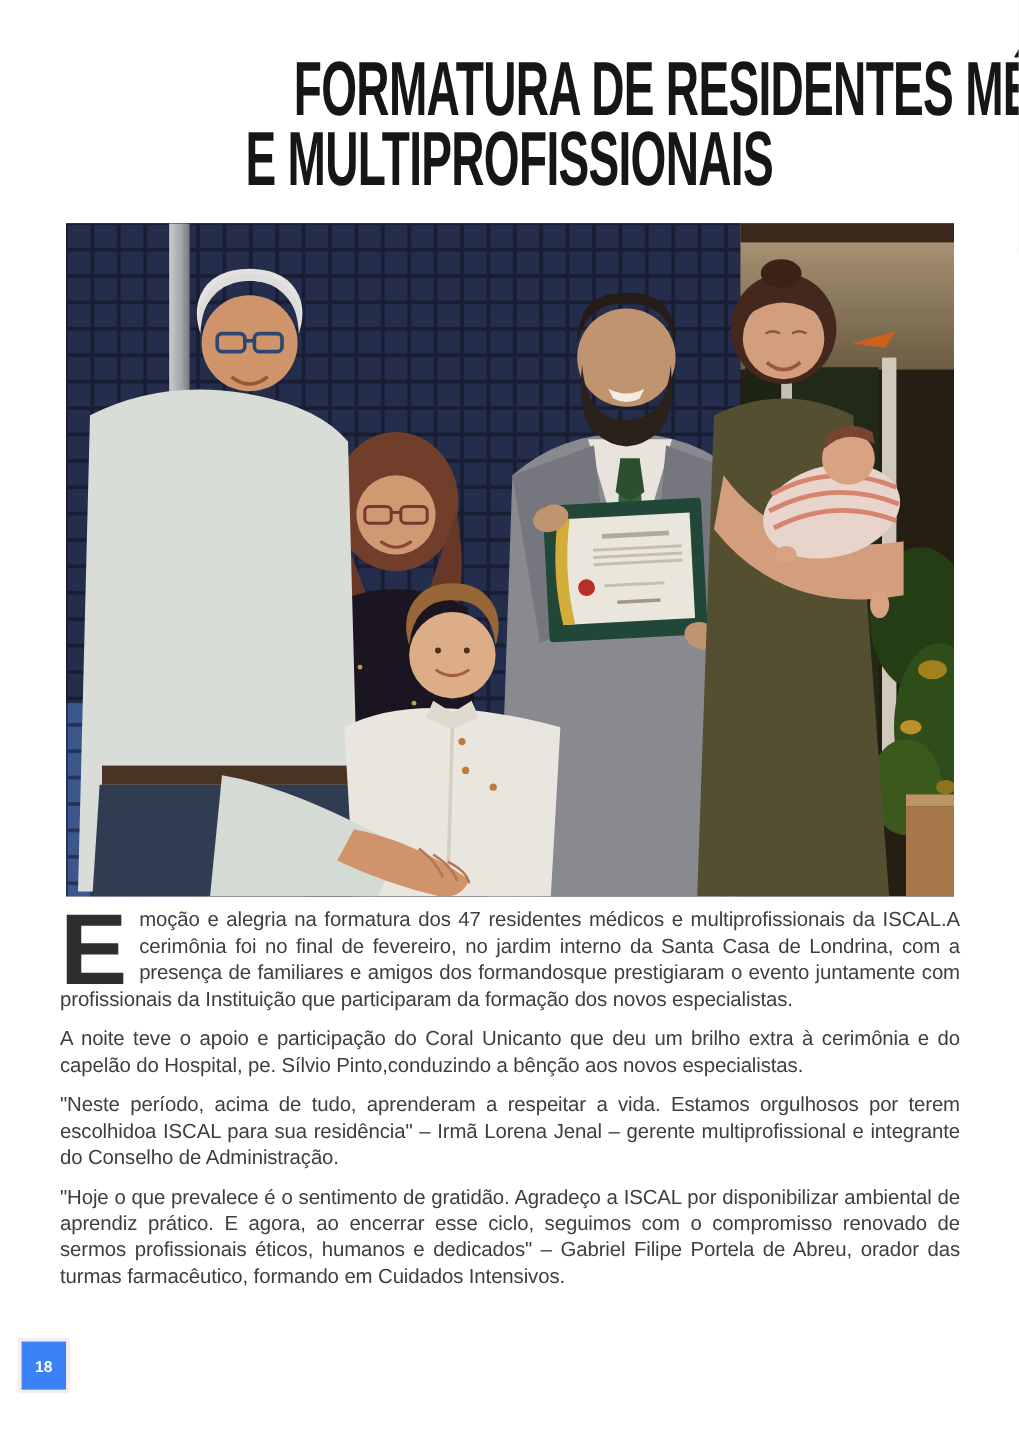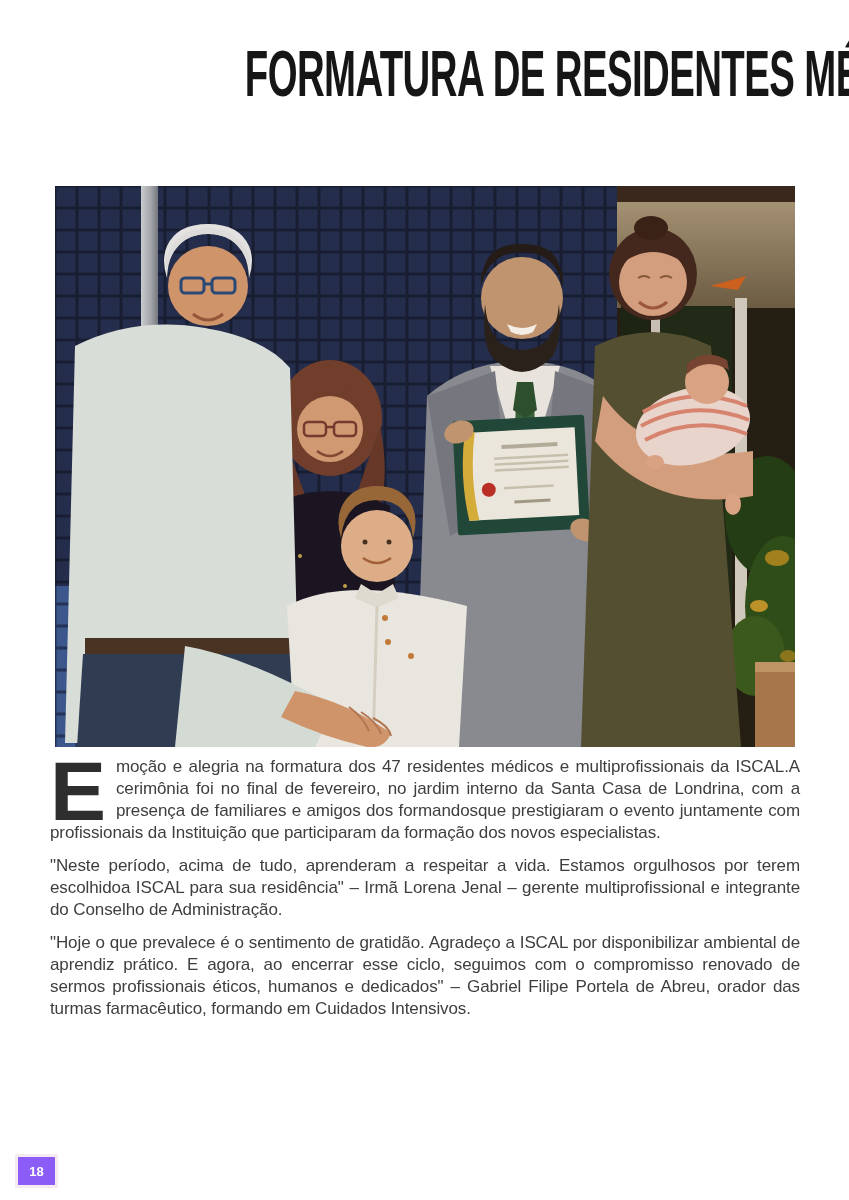--- a/index.html
+++ b/index.html
@@ -52,36 +52,37 @@
     font-size:84px;
     line-height:62px;
     font-weight:bold;
     color:#2e2e2e;
     padding:4px 10px 0 0;
     height:64px;
   }
 
   
   .page-badge {
-    position:absolute; left:18px; top:1157px;
-    width:37px; height:28px;
-    background:#8b5cf6;
+    position:absolute; left:18px; top:1118px;
+    width:37px; height:40px;
+    background:#3b82f6;
     color:#ffffff;
     font-size:13px; font-weight:bold;
     display:flex; align-items:center; justify-content:center;
     box-shadow:0 0 0 3px rgba(170,90,130,0.12);
   }
 </style>
 </head>
 <body>
 
 <div class="page">
 
   <div class="title-wrap">
     <span class="title-line"><span>FORMATURA DE RESIDENTES MÉDICOS</span></span>
+    <span class="title-line"><span>E MULTIPROFISSIONAIS</span></span>
   </div>
 
   <div class="photo-frame">
     <svg width="740" height="561" viewBox="0 0 740 561" xmlns="http://www.w3.org/2000/svg">
       <defs>
         <pattern id="tiles" width="22" height="22" patternUnits="userSpaceOnUse">
           <rect width="22" height="22" fill="#171d34"></rect>
           <rect x="1.5" y="1.5" width="19" height="19" fill="#242e50"></rect>
         </pattern>
         <pattern id="tiles2" width="22" height="22" patternUnits="userSpaceOnUse">
@@ -225,19 +226,20 @@
         <path d="M240 505 q50 10 96 42 q-6 16 -24 14 q-44 -10 -86 -30 z" fill="#d89a70"></path>
         <path d="M318 532 q16 8 18 18 M306 526 q16 10 20 22 M294 521 q14 10 20 24" fill="none" stroke="#b97c56" stroke-width="2"></path>
       </g>
 
       <rect x="0" y="0" width="740" height="561" fill="#3a2a10" opacity="0.05"></rect>
     </svg>
   </div>
 
   <div class="article">
     <p><span class="dropcap">E</span><span>moção e alegria na formatura dos 47 residentes médicos e multiprofissionais da ISCAL.A cerimônia foi no final de fevereiro, no jardim interno da Santa Casa de Londrina, com a presença de familiares e amigos dos formandosque prestigiaram o evento juntamente com profissionais da Instituição que participaram da formação dos novos especialistas.</span></p>
+    <p>A noite teve o apoio e participação do Coral Unicanto que deu um brilho extra à cerimônia e do capelão do Hospital, pe. Sílvio Pinto,conduzindo a bênção aos novos especialistas.</p>
     <p>"Neste período, acima de tudo, aprenderam a respeitar a vida. Estamos orgulhosos por terem escolhidoa ISCAL para sua residência" – Irmã Lorena Jenal – gerente multiprofissional e integrante do Conselho de Administração.</p>
     <p>"Hoje o que prevalece é o sentimento de gratidão.  Agradeço a ISCAL por disponibilizar ambiental de aprendiz prático. E agora, ao encerrar esse ciclo, seguimos com o compromisso renovado de sermos profissionais éticos, humanos e dedicados" – Gabriel Filipe Portela de Abreu, orador das turmas farmacêutico, formando em Cuidados Intensivos.</p>
   </div>
 
   <div class="page-badge">18</div>
 
 </div>
 
 </body></html>

